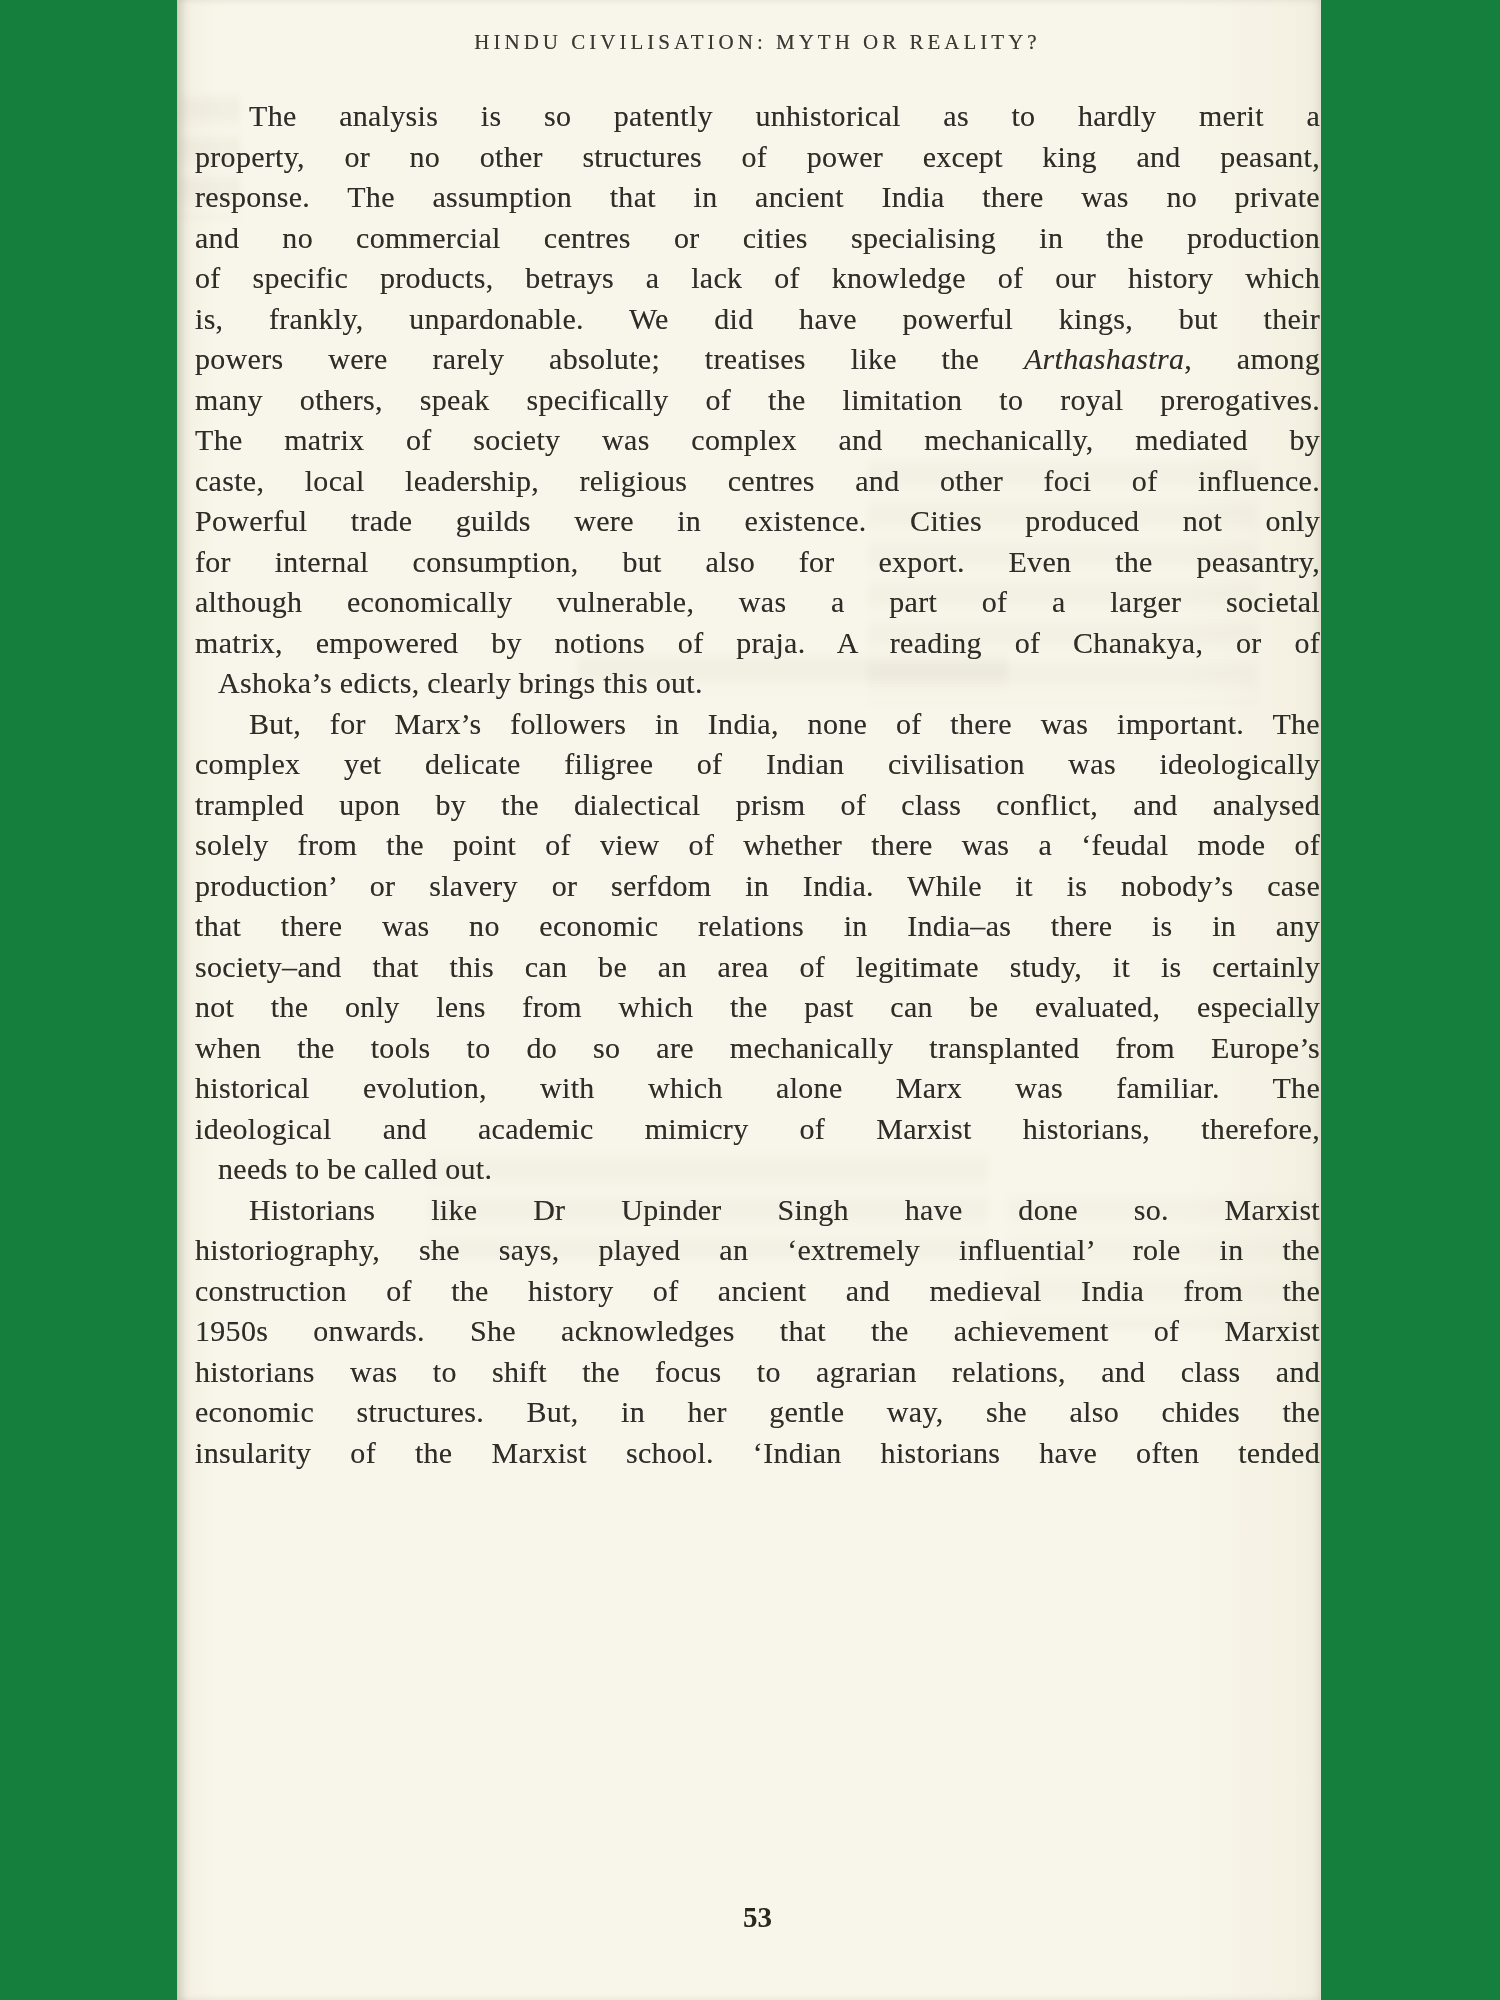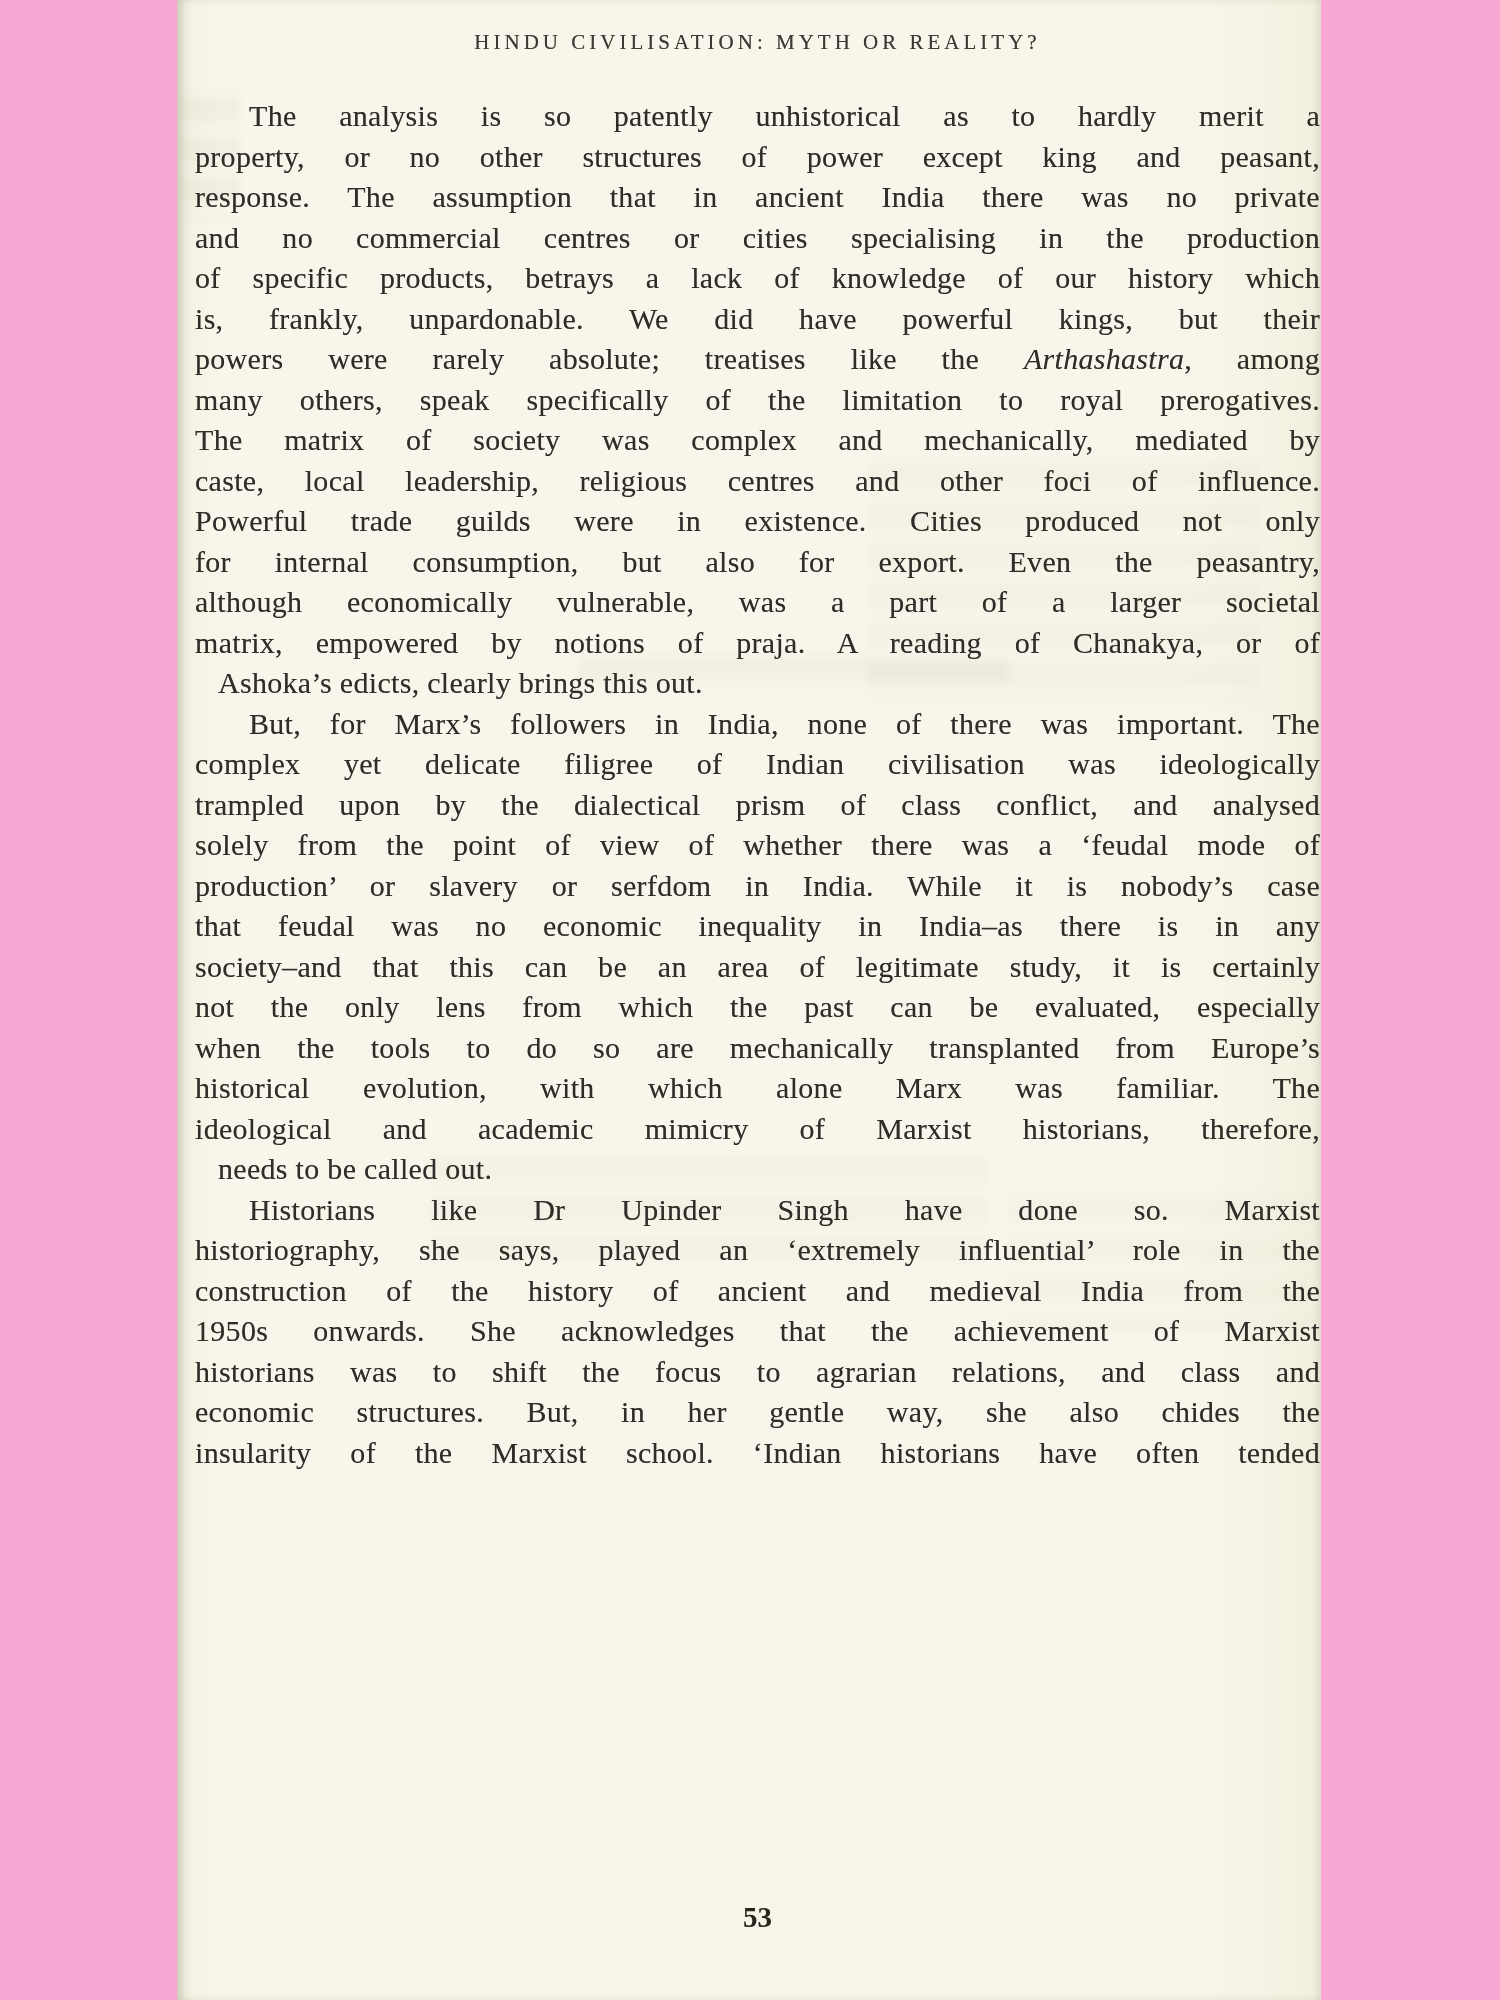--- a/index.html
+++ b/index.html
@@ -3,21 +3,21 @@
 <meta charset="utf-8">
 <style>
   html, body { margin: 0; padding: 0; }
   body {
     width: 1500px; height: 2000px;
     background: #fdfdfc;
     font-family: "Liberation Serif", "DejaVu Serif", serif;
   }
   .canvas {
     position: relative; width: 1500px; height: 2000px;
-    overflow: hidden; background: #f9a8d4;
+    overflow: hidden; background: #15803d;
   }
   .paper {
     position: absolute; left: 178px; top: 0;
     width: 1142px; height: 2000px;
     background: linear-gradient(90deg,
       #eeebdc 0px, #f5f2e5 12px, #f8f5ea 42px,
       #f8f5ea 88%, #f5f2e4 97%, #f1eedf 100%);
     box-shadow: inset 7px 0 12px -5px rgba(115,105,80,0.30),
                 inset -5px 0 10px -5px rgba(115,105,80,0.20),
                 -1px 0 0 #cfcaba, 1px 0 0 #e4e1d3;
@@ -91,21 +91,21 @@
         <div class="line"><span>Powerful trade guilds were in existence. Cities produced not only</span></div>
         <div class="line"><span>for internal consumption, but also for export. Even the peasantry,</span></div>
         <div class="line"><span>although economically vulnerable, was a part of a larger societal</span></div>
         <div class="line"><span>matrix, empowered by notions of praja. A reading of Chanakya, or of</span></div>
         <div class="line no-just"><span>Ashoka’s edicts, clearly brings this out.</span></div>
         <div class="line indent"><span>But, for Marx’s followers in India, none of there was important. The</span></div>
         <div class="line"><span>complex yet delicate filigree of Indian civilisation was ideologically</span></div>
         <div class="line"><span>trampled upon by the dialectical prism of class conflict, and analysed</span></div>
         <div class="line"><span>solely from the point of view of whether there was a ‘feudal mode of</span></div>
         <div class="line"><span>production’ or slavery or serfdom in India. While it is nobody’s case</span></div>
-        <div class="line"><span>that feudal was no economic inequality in India–as there is in any</span></div>
+        <div class="line"><span>that there was no economic relations in India–as there is in any</span></div>
         <div class="line"><span>society–and that this can be an area of legitimate study, it is certainly</span></div>
         <div class="line"><span>not the only lens from which the past can be evaluated, especially</span></div>
         <div class="line"><span>when the tools to do so are mechanically transplanted from Europe’s</span></div>
         <div class="line"><span>historical evolution, with which alone Marx was familiar. The</span></div>
         <div class="line"><span>ideological and academic mimicry of Marxist historians, therefore,</span></div>
         <div class="line no-just"><span>needs to be called out.</span></div>
         <div class="line indent"><span>Historians like Dr Upinder Singh have done so. Marxist</span></div>
         <div class="line"><span>historiography, she says, played an ‘extremely influential’ role in the</span></div>
         <div class="line"><span>construction of the history of ancient and medieval India from the</span></div>
         <div class="line"><span>1950s onwards. She acknowledges that the achievement of Marxist</span></div>

